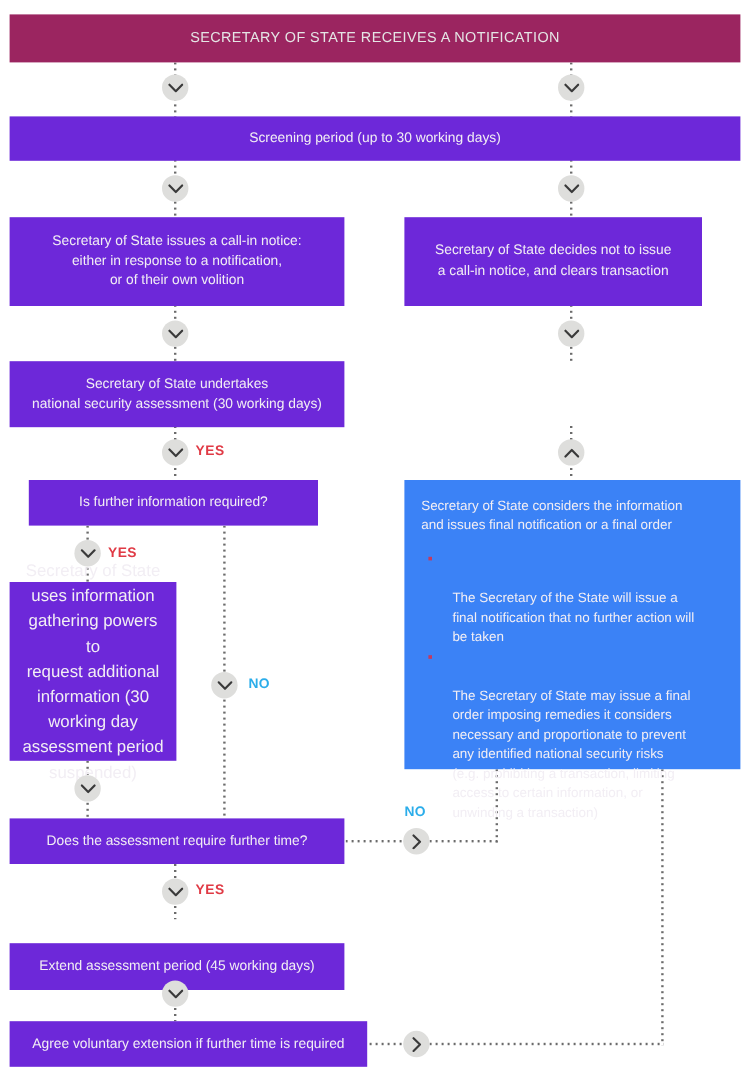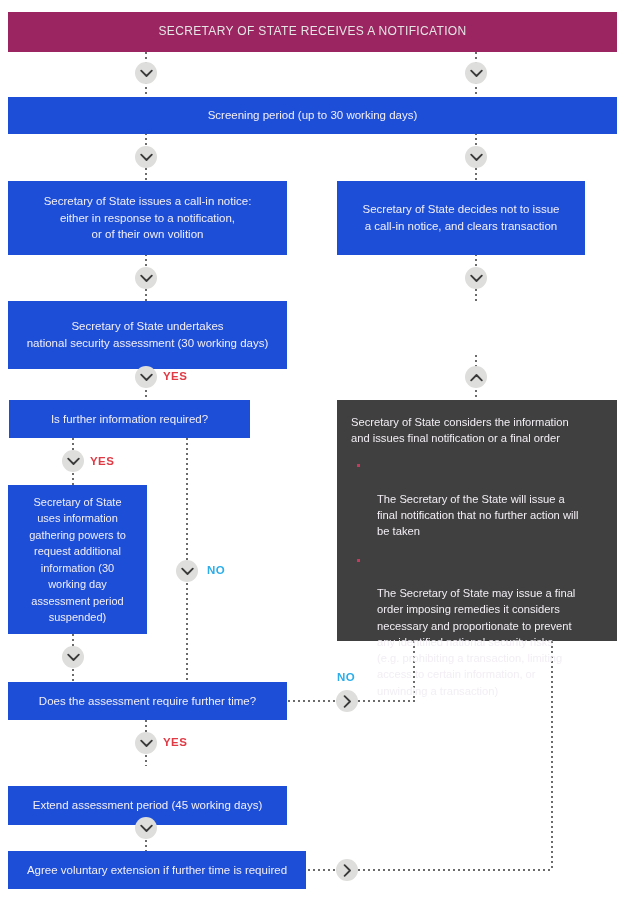--- a/index.html
+++ b/index.html
@@ -15,63 +15,62 @@
 
   #chart {
     position: relative;
     width: 625px;
     height: 902px;
   }
 
   
   .box {
     position: absolute;
-    background: #1d4ed8;
+    background: #6d28d9;
     color: #f2eef4;
     display: flex;
     align-items: center;
     justify-content: center;
     text-align: center;
     font-size: 11.5px;
     line-height: 1.45;
     padding: 6px 10px;
     white-space: pre-line;
     z-index: 3;
   }
 
   .box.header {
     background: #9b2560;
     color: #e5e5e5;
     font-size: 12px;
     letter-spacing: 0.35px;
     font-weight: 400;
   }
 
-  .box.narrow { font-size: 11px; line-height: 1.5; text-align: center; }
+  .box.narrow { font-size: 14px; line-height: 1.5; text-align: center; }
 
   
   .bigbox {
     position: absolute;
-    background: #404040;
+    background: #3b82f6;
     color: #f2eef4;
     padding: 14px 32px 12px 14px;
     z-index: 3;
     font-size: 11.2px;
     line-height: 1.45;
   }
   .bigbox .intro {
     text-align: left;
     margin-bottom: 12px;
     white-space: pre-line;
   }
   .bigbox ul { list-style: none; }
   .bigbox li {
     position: relative;
     padding-left: 26px;
-    margin-bottom: 13px;
     text-align: left;
     white-space: pre-line;
   }
   .bigbox li:last-child { margin-bottom: 16px; }
   .bigbox li .bullet {
     position: absolute;
     left: 6px;
     top: 6px;
     width: 3px;
     height: 3px;
@@ -154,25 +153,25 @@
 
   <div class="box" style="left:8px; top:97px; width:609px; height:37px;">Screening period (up to 30 working days)</div>
 
   <div class="box" style="left:8px; top:181px; width:279px; height:74px;">Secretary of State issues a call-in notice:
 either in response to a notification,
 or of their own volition</div>
 
   <div class="box" style="left:337px; top:181px; width:248px; height:74px;">Secretary of State decides not to issue
 a call-in notice, and clears transaction</div>
 
-  <div class="box" style="left:8px; top:301px; width:279px; height:68px;">Secretary of State undertakes
+  <div class="box" style="left:8px; top:301px; width:279px; height:55px;">Secretary of State undertakes
 national security assessment (30 working days)</div>
 
 
-  <div class="box" style="left:9px; top:400px; width:241px; height:38px;">Is further information required?</div>
+  <div class="box" style="left:24px; top:400px; width:241px; height:38px;">Is further information required?</div>
 
   <div class="box narrow" style="left:8px; top:485px; width:139px; height:149px;">Secretary of State
 uses information
 gathering powers to
 request additional
 information (30
 working day
 assessment period
 suspended)</div>
 

